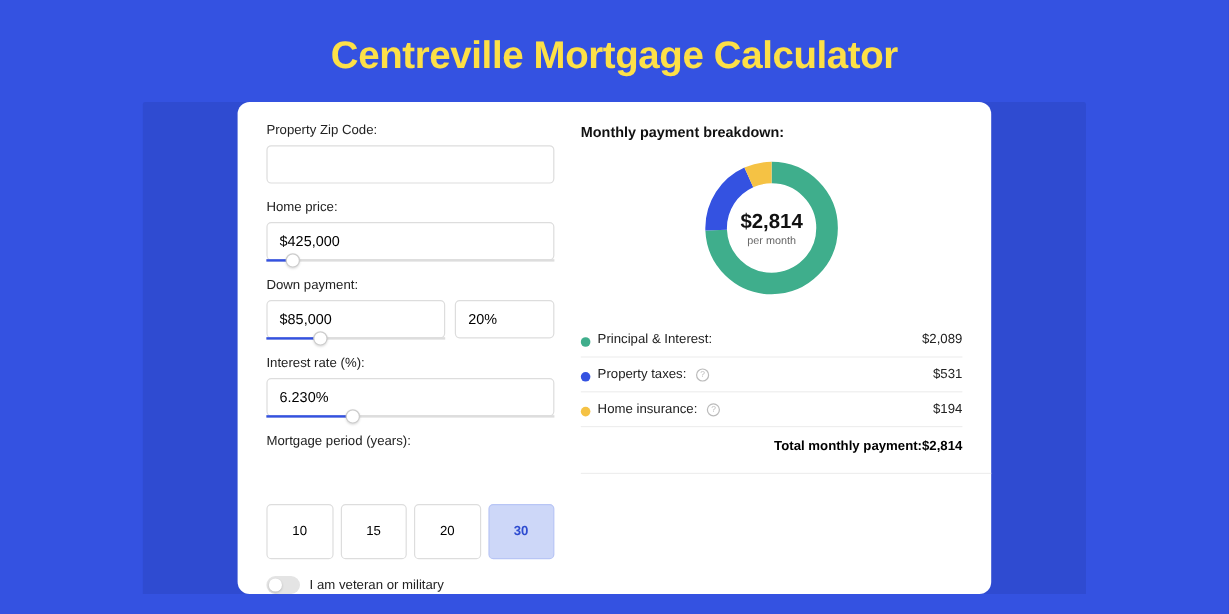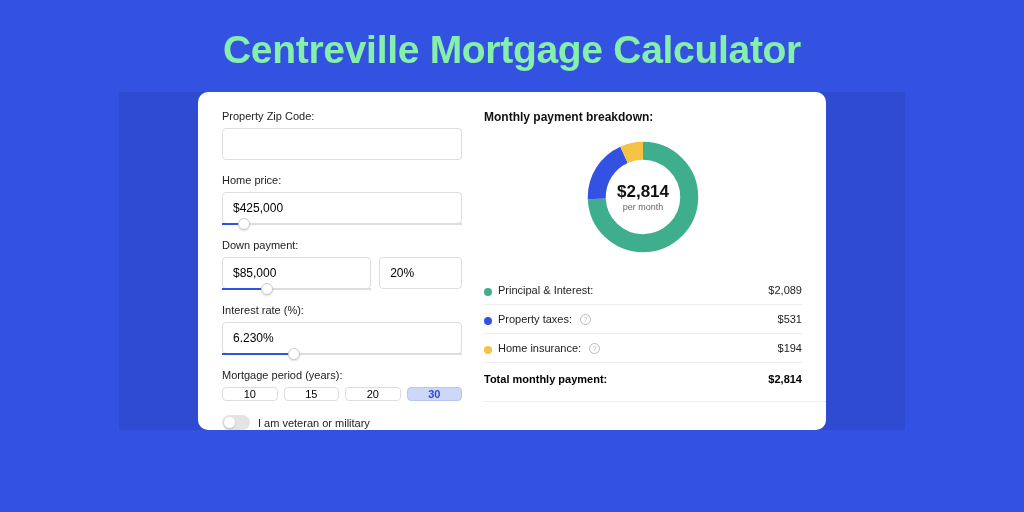--- a/index.html
+++ b/index.html
@@ -6,22 +6,22 @@
   body {
     font-family: -apple-system, BlinkMacSystemFont, "Segoe UI", Helvetica, Arial, sans-serif;
     background: #3452e1;
     width: 1024px;
     height: 512px;
     overflow: hidden;
     position: relative;
   }
   .page-title {
     text-align: center;
-    color: #86efac;
-    font-size: 39px;
+    color: #fde047;
+    font-size: 32px;
     font-weight: 700;
     padding: 28px 0 20px 0;
     letter-spacing: -0.3px;
   }
   .card-wrap {
     width: 786px;
     margin: 0 auto;
     background: #2f4bd1;
     padding: 0 0 0 0;
     border-radius: 2px 2px 0 0;
@@ -83,26 +83,27 @@
     box-shadow: 0 1px 2px rgba(0,0,0,0.15);
   }
   .row-split { display: flex; gap: 8px; }
   .row-split .input-wrap:first-child { flex: 1.8; }
   .row-split .input-wrap:last-child { flex: 1; }
   .input-wrap { position: relative; }
   .period-opts { display: flex; gap: 6px; }
   .period-btn {
     flex: 1;
     text-align: center;
-    padding: 0 0;
+    padding: 16px 0;
     font-size: 11px;
     border: 1px solid #ddd;
     border-radius: 4px;
     background: #fff;
     cursor: pointer;
+    margin-top: 40px;
   }
   .period-btn.active {
     background: #cdd7f8;
     color: #2d4bd0;
     border-color: #b8c5f5;
     font-weight: 600;
   }
   .toggle-row { display: flex; align-items: center; gap: 8px; margin-top: 14px; }
   .toggle {
     width: 28px; height: 15px; border-radius: 10px; background: #e4e4e4;
@@ -137,21 +138,21 @@
   .legend-row:last-of-type { border-bottom: 1px solid #eee; }
   .legend-left { display: flex; align-items: flex-end; gap: 6px; }
   .dot { width: 8px; height: 8px; border-radius: 50%; display: inline-block; }
   .info-icon {
     display: inline-flex; align-items: center; justify-content: center;
     width: 11px; height: 11px; border-radius: 50%; border: 1px solid #bbb;
     font-size: 7px; color: #bbb; margin-left: 2px;
   }
   .legend-amount { font-weight: 400; }
   .total-row {
-    display: flex; justify-content: space-between; padding: 10px 0 12px 0;
+    display: flex; justify-content: flex-end; padding: 10px 0 12px 0;
     font-size: 11px; font-weight: 700;
   }
   .hr { height: 1px; background: #eee; margin: 4px -24px 0 0; }
   .amort-block { padding-top: 12px; }
   .amort-title { font-size: 12px; font-weight: 700; margin-bottom: 8px; }
   .amort-text { font-size: 10px; color: #555; line-height: 1.5; }
 </style>
 </head>
 <body>
 

